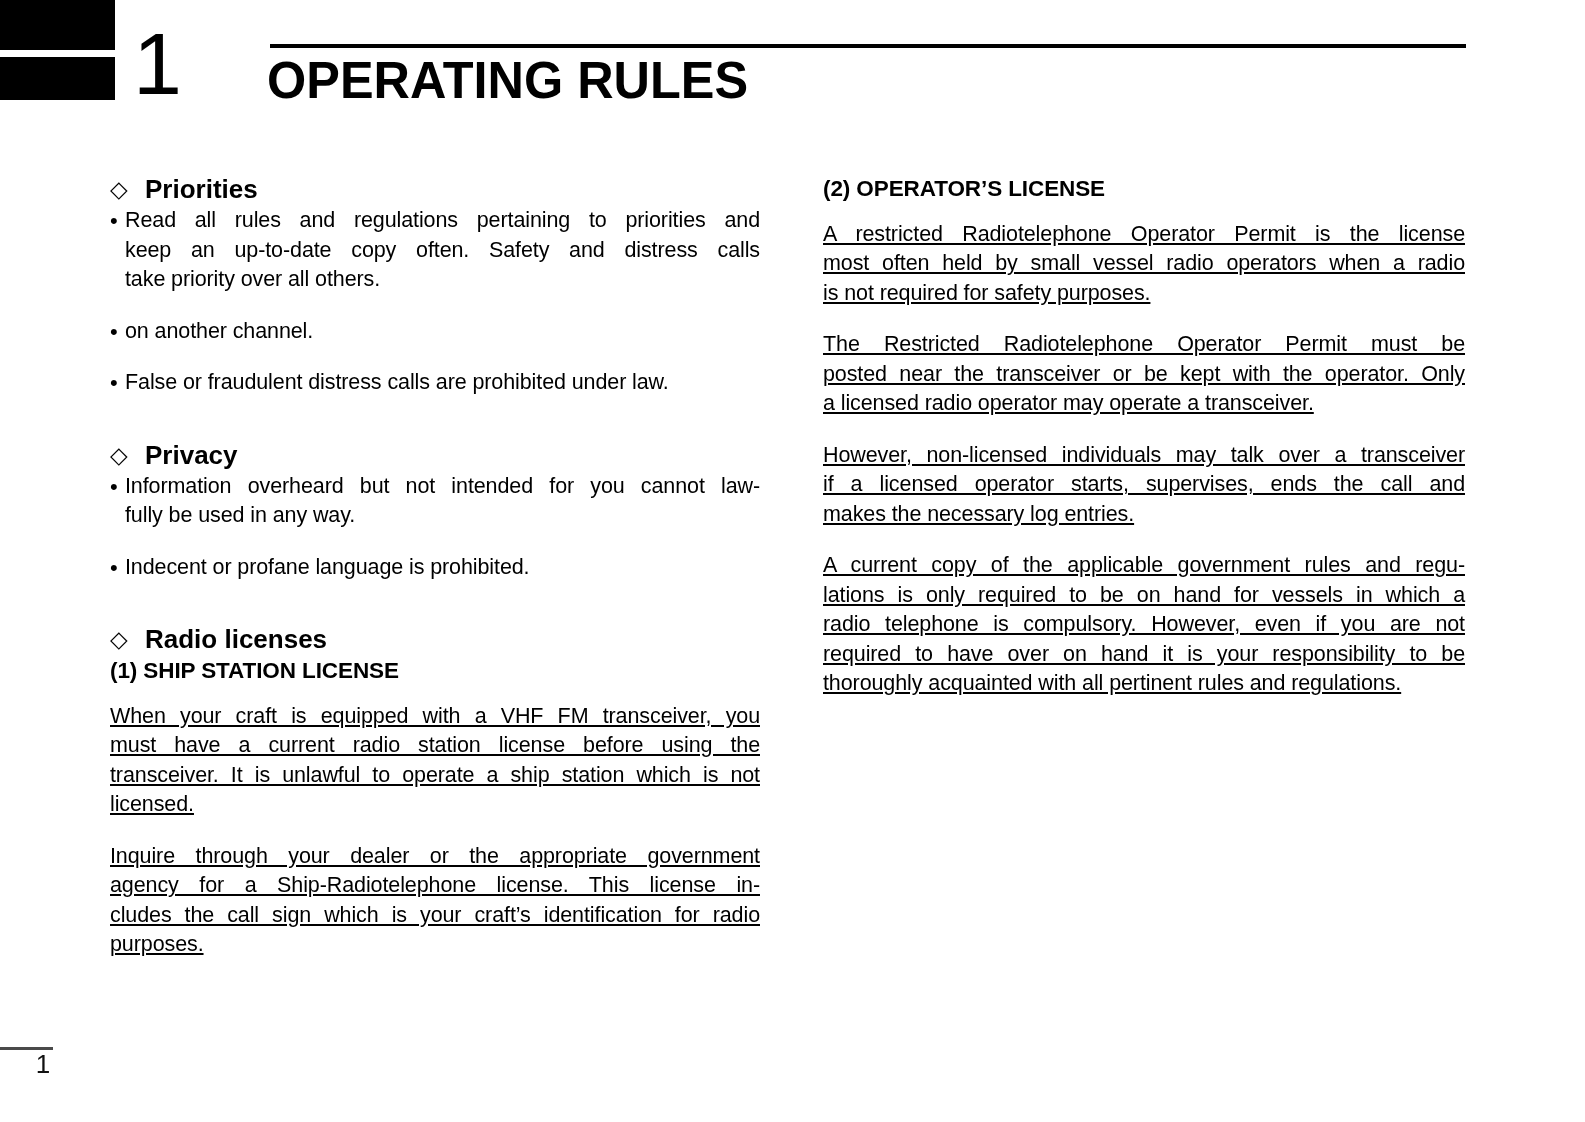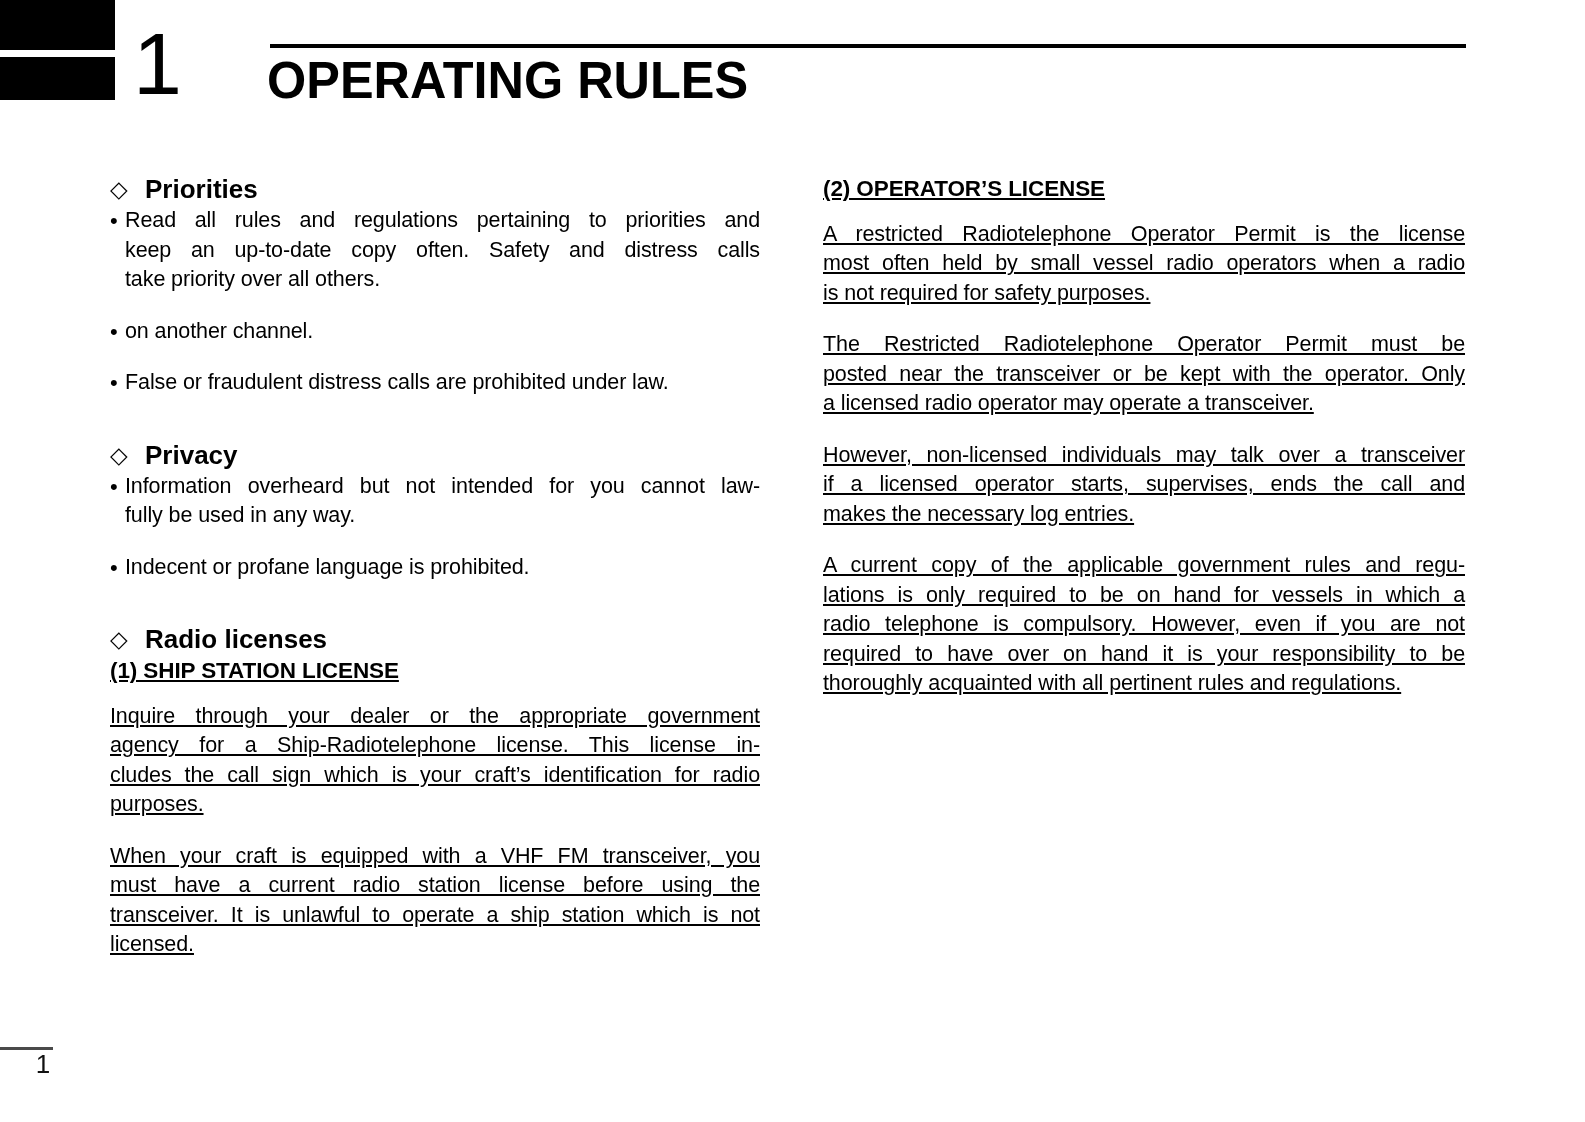--- a/index.html
+++ b/index.html
@@ -38,21 +38,21 @@
 
   .section + .section { margin-top:42px; }
 
   .sec-head {
     display:flex; align-items:center; margin:0 0 2px 0;
     font-size:26px; line-height:30px; font-weight:bold; letter-spacing:0;
   }
   .diamond { width:35px; flex:none; font-family:"DejaVu Sans", sans-serif;
              font-size:23px; font-weight:bold; }
 
-  .subhead { margin:0; font-size:22.5px; line-height:29.5px; font-weight:bold;text-decoration:underline; }
+  .subhead { margin:0; font-size:22.5px; line-height:29.5px; font-weight:bold; }
 
   .bullet { display:flex; margin:0 0 22px 0; }
   .bullet:last-child { margin-bottom:0; }
   .marker { width:15px; flex:none; font-size:22px; line-height:29.5px; }
   .btext  { flex:1; min-width:0; }
 
   .para { margin:16px 0 22px 0;text-decoration:underline; }
   .para:last-child { margin-bottom:0; }
 
   .tline { line-height:29.5px; }
@@ -132,30 +132,30 @@
         </div>
       </div>
 
       <div class="section">
         <div class="sec-head">
           <span class="diamond">◇</span>
           <span class="sec-title">Radio licenses</span>
         </div>
         <div class="subhead">(1) SHIP STATION LICENSE</div>
         <div class="para">
+            <div class="tline just">When your craft is equipped with a VHF FM transceiver, you</div>
+            <div class="tline just">must have a current radio station license before using the</div>
+            <div class="tline just">transceiver. It is unlawful to operate a ship station which is not</div>
+            <div class="tline">licensed.</div>
+          </div>
+        <div class="para">
             <div class="tline just">Inquire through your dealer or the appropriate government</div>
             <div class="tline just">agency for a Ship-Radiotelephone license. This license in-</div>
             <div class="tline just">cludes the call sign which is your craft’s identification for radio</div>
             <div class="tline">purposes.</div>
-          </div>
-        <div class="para">
-            <div class="tline just">When your craft is equipped with a VHF FM transceiver, you</div>
-            <div class="tline just">must have a current radio station license before using the</div>
-            <div class="tline just">transceiver. It is unlawful to operate a ship station which is not</div>
-            <div class="tline">licensed.</div>
           </div>
       </div>
 
     </div>
 
     <div class="col col-right">
       <div class="section">
         <div class="subhead">(2) OPERATOR’S LICENSE</div>
         <div class="para">
             <div class="tline just">A restricted Radiotelephone Operator Permit is the license</div>

